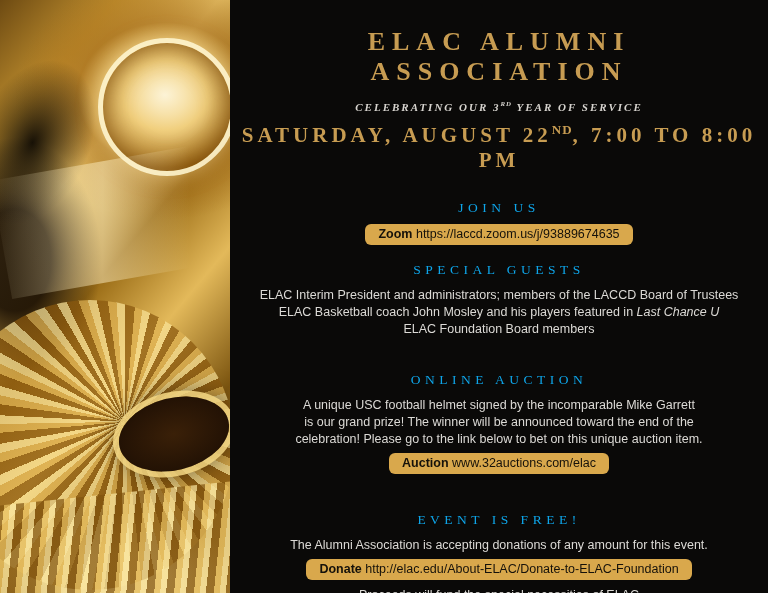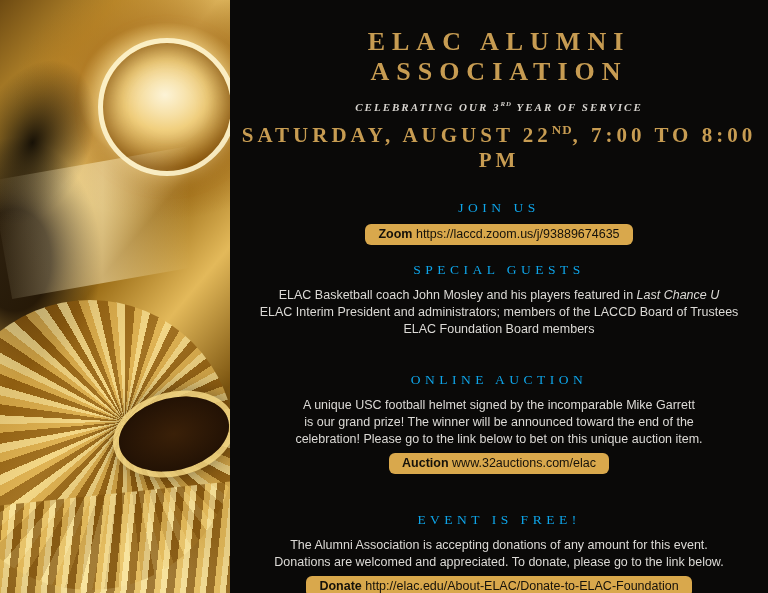--- a/index.html
+++ b/index.html
@@ -144,39 +144,38 @@
 
   <div class="dateline"><span>SATURDAY, AUGUST 22</span><sup>ND</sup><span>, 7:00 TO 8:00 PM</span></div>
 
   <div class="section-heading h-join">JOIN US</div>
   <div class="pill-row">
     <a class="pill" href="#"><b>Zoom</b><span> https://laccd.zoom.us/j/93889674635</span></a>
   </div>
 
   <div class="section-heading h-guests">SPECIAL GUESTS</div>
   <div class="body-text">
+    <div class="body-line">ELAC Interim President and administrators; members of the LACCD Board of Trustees</div>
     <div class="body-line"><span>ELAC Basketball coach John Mosley and his players featured in </span><i>Last Chance U</i></div>
-    <div class="body-line">ELAC Interim President and administrators; members of the LACCD Board of Trustees</div>
     <div class="body-line">ELAC Foundation Board members</div>
   </div>
 
   <div class="section-heading h-auction">ONLINE AUCTION</div>
   <div class="body-text">
     <div class="body-line">A unique USC football helmet signed by the incomparable Mike Garrett</div>
     <div class="body-line">is our grand prize! The winner will be announced toward the end of the</div>
     <div class="body-line">celebration! Please go to the link below to bet on this unique auction item.</div>
   </div>
   <div class="pill-row tight">
     <a class="pill" href="#"><b>Auction</b><span> www.32auctions.com/elac</span></a>
   </div>
 
   <div class="section-heading h-free">EVENT IS FREE!</div>
   <div class="body-text">
     <div class="body-line">The Alumni Association is accepting donations of any amount for this event.</div>
-    <div class="body-line">Donations are welcomed and appreciated. To donate, please go to the link below.</div>
   </div>
   <div class="pill-row tight">
     <a class="pill" href="#"><b>Donate</b><span> http://elac.edu/About-ELAC/Donate-to-ELAC-Foundation</span></a>
   </div>
   <div class="body-text footer-note">
     <div class="body-line">Proceeds will fund the special necessities of  ELAC</div>
 
   </div>
 
 </div>

